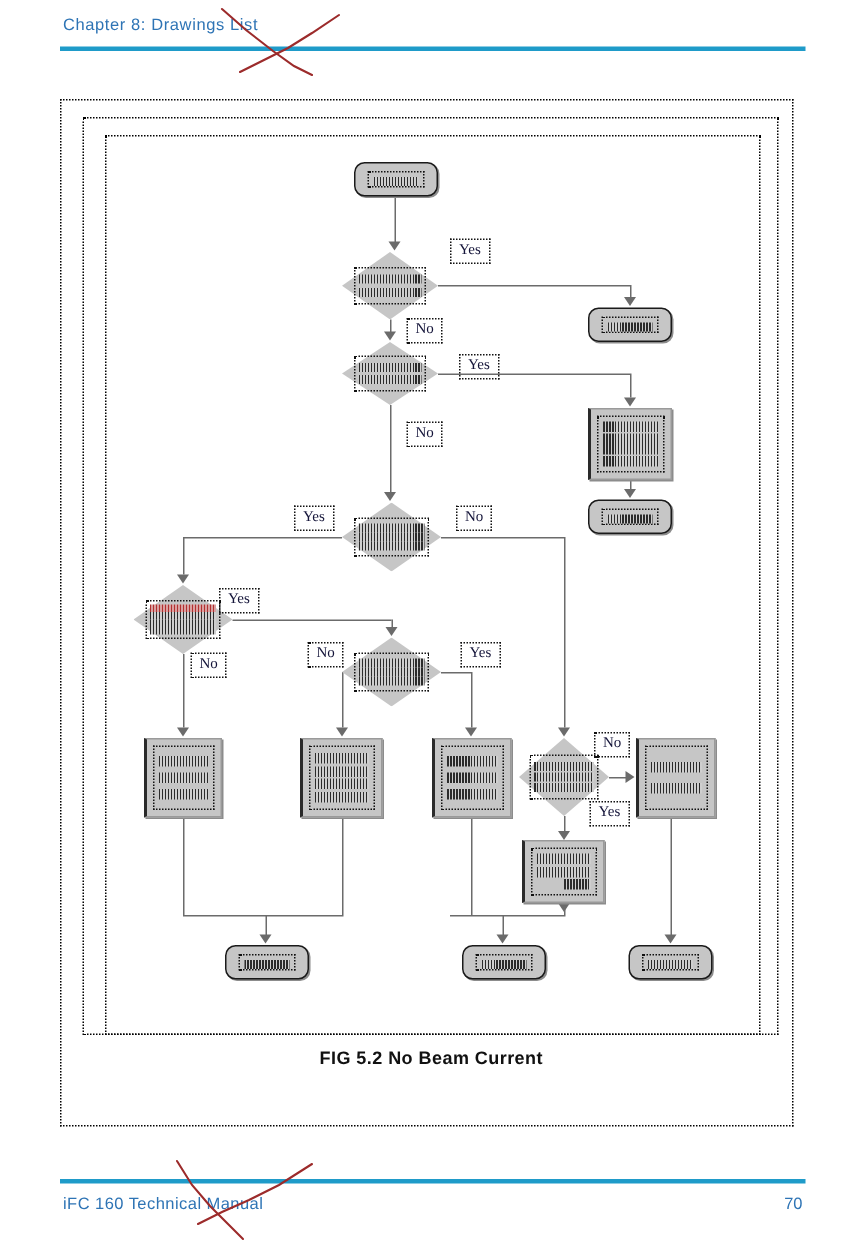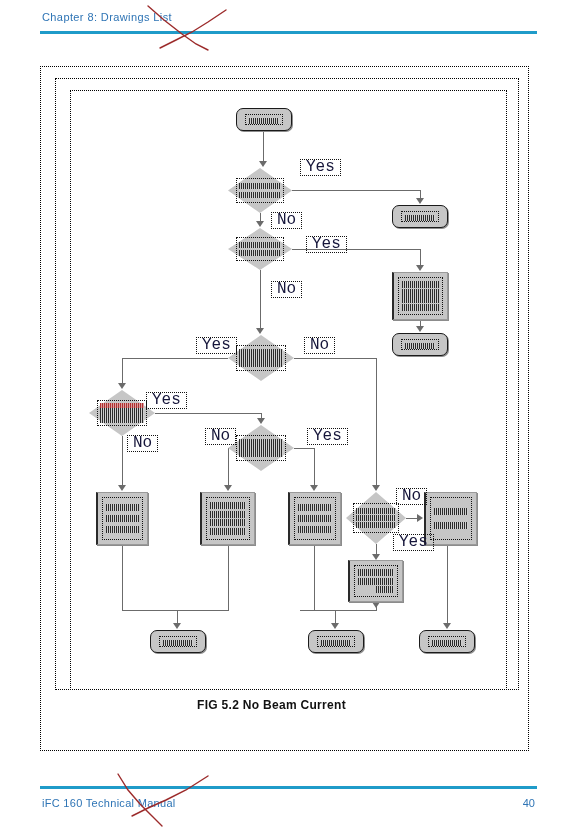--- a/index.html
+++ b/index.html
@@ -39,21 +39,21 @@
   .pen{position:absolute;pointer-events:none;}
 
   
   .frame{position:absolute;border-style:dotted;border-color:#000;background:transparent;}
   .frame-outer{left:40px;top:66px;width:487px;height:683px;border-width:1px;}
   .frame-mid{left:55px;top:78px;width:462px;height:610px;border-width:1px;}
   .frame-inner{left:70px;top:90px;width:435px;height:598px;border-width:1px;}
 
   
   .caption{
-    position:absolute;left:54px;top:698px;width:435px;
+    position:absolute;left:70px;top:698px;width:435px;
     text-align:center;font-size:12px;font-weight:bold;color:#111;
     letter-spacing:.3px;
   }
 
   
   .fc{position:absolute;left:0;top:0;width:578px;height:830px;}
 
   .node{position:absolute;box-sizing:border-box;}
 
   
@@ -108,22 +108,22 @@
     background:repeating-linear-gradient(90deg,#2b2b2b 0 1px,#cfcfcf 1px 2px);
   }
   .dec .redact i.red{
     background:repeating-linear-gradient(90deg,#b03030 0 1px,#d9a0a0 1px 2px);
   }
 
   
   .lbl{
     position:absolute;
     border:1px dotted #111;
-    font-family:Liberation Mono, monospace;
-    font-size:16px;color:#15153a;
+    font-family:Liberation Serif, serif;
+    font-size:10px;color:#15153a;
     padding:1px 5px 2px 5px;
     background:transparent;
     white-space:nowrap;
     line-height:12px;
   }
 
   
   .ln{position:absolute;background:#6b6b6b;}
   .lnh{height:1px;}
   .lnv{width:1px;}
@@ -374,20 +374,20 @@
     <div class="lbl" style="left:307px;top:428px;">Yes</div>
     <div class="lbl" style="left:396px;top:488px;">No</div>
     <div class="lbl" style="left:393px;top:534px;">Yes</div>
 
   </div>
 
   <div class="caption">FIG 5.2 No Beam Current</div>
 
   <div class="ftr-rule"></div>
   <div class="ftr-left">iFC 160 Technical Manual</div>
-  <div class="ftr-right">40</div>
+  <div class="ftr-right">70</div>
 
   <svg class="pen" style="left:110px;top:770px;" width="125" height="60" viewBox="0 0 125 60">
     <path d="M8 4 L18 20 L30 34 L42 46 L52 56" stroke="#9c2b2b" stroke-width="1.4" fill="none" stroke-linecap="round"></path>
     <path d="M22 46 L38 38 L56 30 L76 20 L98 6" stroke="#9c2b2b" stroke-width="1.4" fill="none" stroke-linecap="round"></path>
   </svg>
 
 </div>
 
 </body></html>

